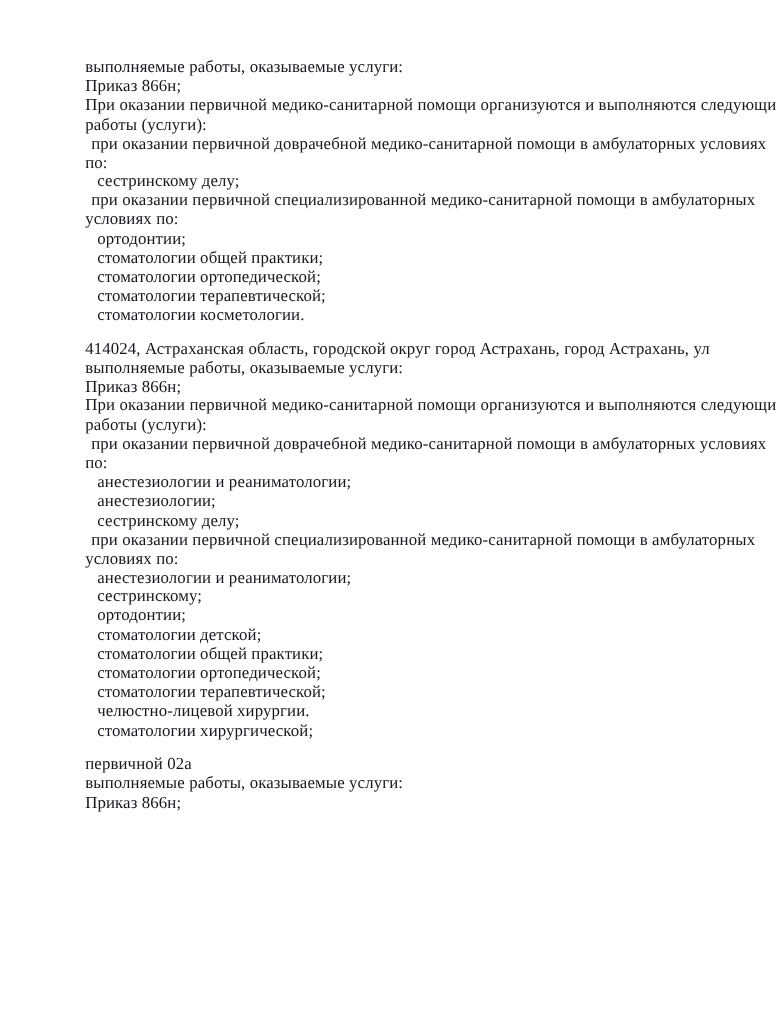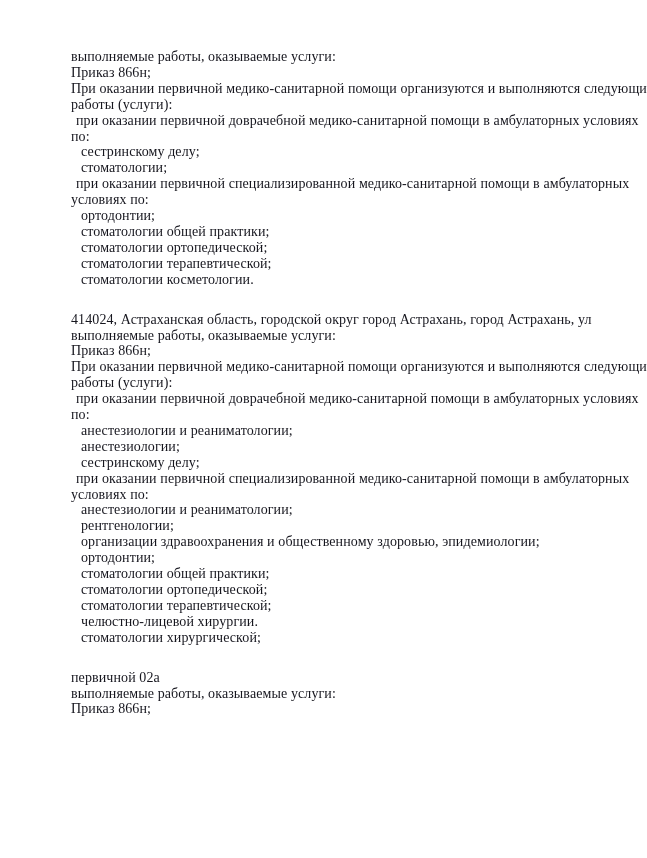--- a/index.html
+++ b/index.html
@@ -11,21 +11,21 @@
     width: 647px;
     height: 858px;
     overflow: hidden;
     font-family: "Liberation Serif", "DejaVu Serif", serif;
     color: #16161e;
   }
   .page {
     padding: 49px 16px 0 71px;
   }
   .sec { }
-  .sec + .sec { margin-top: 24px; }
+  .sec + .sec { margin-top: 12px; }
   .ln {
     font-size: 14px;
     line-height: 15.9px;
     white-space: pre;
     letter-spacing: 0.1px;
   }
   .i1 { padding-left: 5px; }
   .i2 { padding-left: 10px; }
 </style>
 </head>
@@ -34,21 +34,20 @@
 <div class="page">
 
   <div class="sec">
     <div class="ln">выполняемые работы, оказываемые услуги:</div>
     <div class="ln">Приказ 866н;</div>
     <div class="ln">При оказании первичной медико-санитарной помощи организуются и выполняются следующие</div>
     <div class="ln">работы (услуги):</div>
     <div class="ln i1">при оказании первичной доврачебной медико-санитарной помощи в амбулаторных условиях</div>
     <div class="ln">по:</div>
     <div class="ln i2">сестринскому делу;</div>
-    <div class="ln i2">стоматологии;</div>
     <div class="ln i1">при оказании первичной специализированной медико-санитарной помощи в амбулаторных</div>
     <div class="ln">условиях по:</div>
     <div class="ln i2">ортодонтии;</div>
     <div class="ln i2">стоматологии общей практики;</div>
     <div class="ln i2">стоматологии ортопедической;</div>
     <div class="ln i2">стоматологии терапевтической;</div>
     <div class="ln i2">стоматологии косметологии.</div>
   </div>
 
   <div class="sec">
@@ -58,23 +57,23 @@
     <div class="ln">При оказании первичной медико-санитарной помощи организуются и выполняются следующие</div>
     <div class="ln">работы (услуги):</div>
     <div class="ln i1">при оказании первичной доврачебной медико-санитарной помощи в амбулаторных условиях</div>
     <div class="ln">по:</div>
     <div class="ln i2">анестезиологии и реаниматологии;</div>
     <div class="ln i2">анестезиологии;</div>
     <div class="ln i2">сестринскому делу;</div>
     <div class="ln i1">при оказании первичной специализированной медико-санитарной помощи в амбулаторных</div>
     <div class="ln">условиях по:</div>
     <div class="ln i2">анестезиологии и реаниматологии;</div>
-    <div class="ln i2">рентгенологии;</div>
-    <div class="ln i2">организации здравоохранения и общественному здоровью, эпидемиологии;</div>
+    <div class="ln i2">сестринскому;</div>
     <div class="ln i2">ортодонтии;</div>
+    <div class="ln i2">стоматологии детской;</div>
     <div class="ln i2">стоматологии общей практики;</div>
     <div class="ln i2">стоматологии ортопедической;</div>
     <div class="ln i2">стоматологии терапевтической;</div>
     <div class="ln i2">челюстно-лицевой хирургии.</div>
     <div class="ln i2">стоматологии хирургической;</div>
   </div>
 
   <div class="sec">
     <div class="ln">первичной 02а</div>
     <div class="ln">выполняемые работы, оказываемые услуги:</div>

